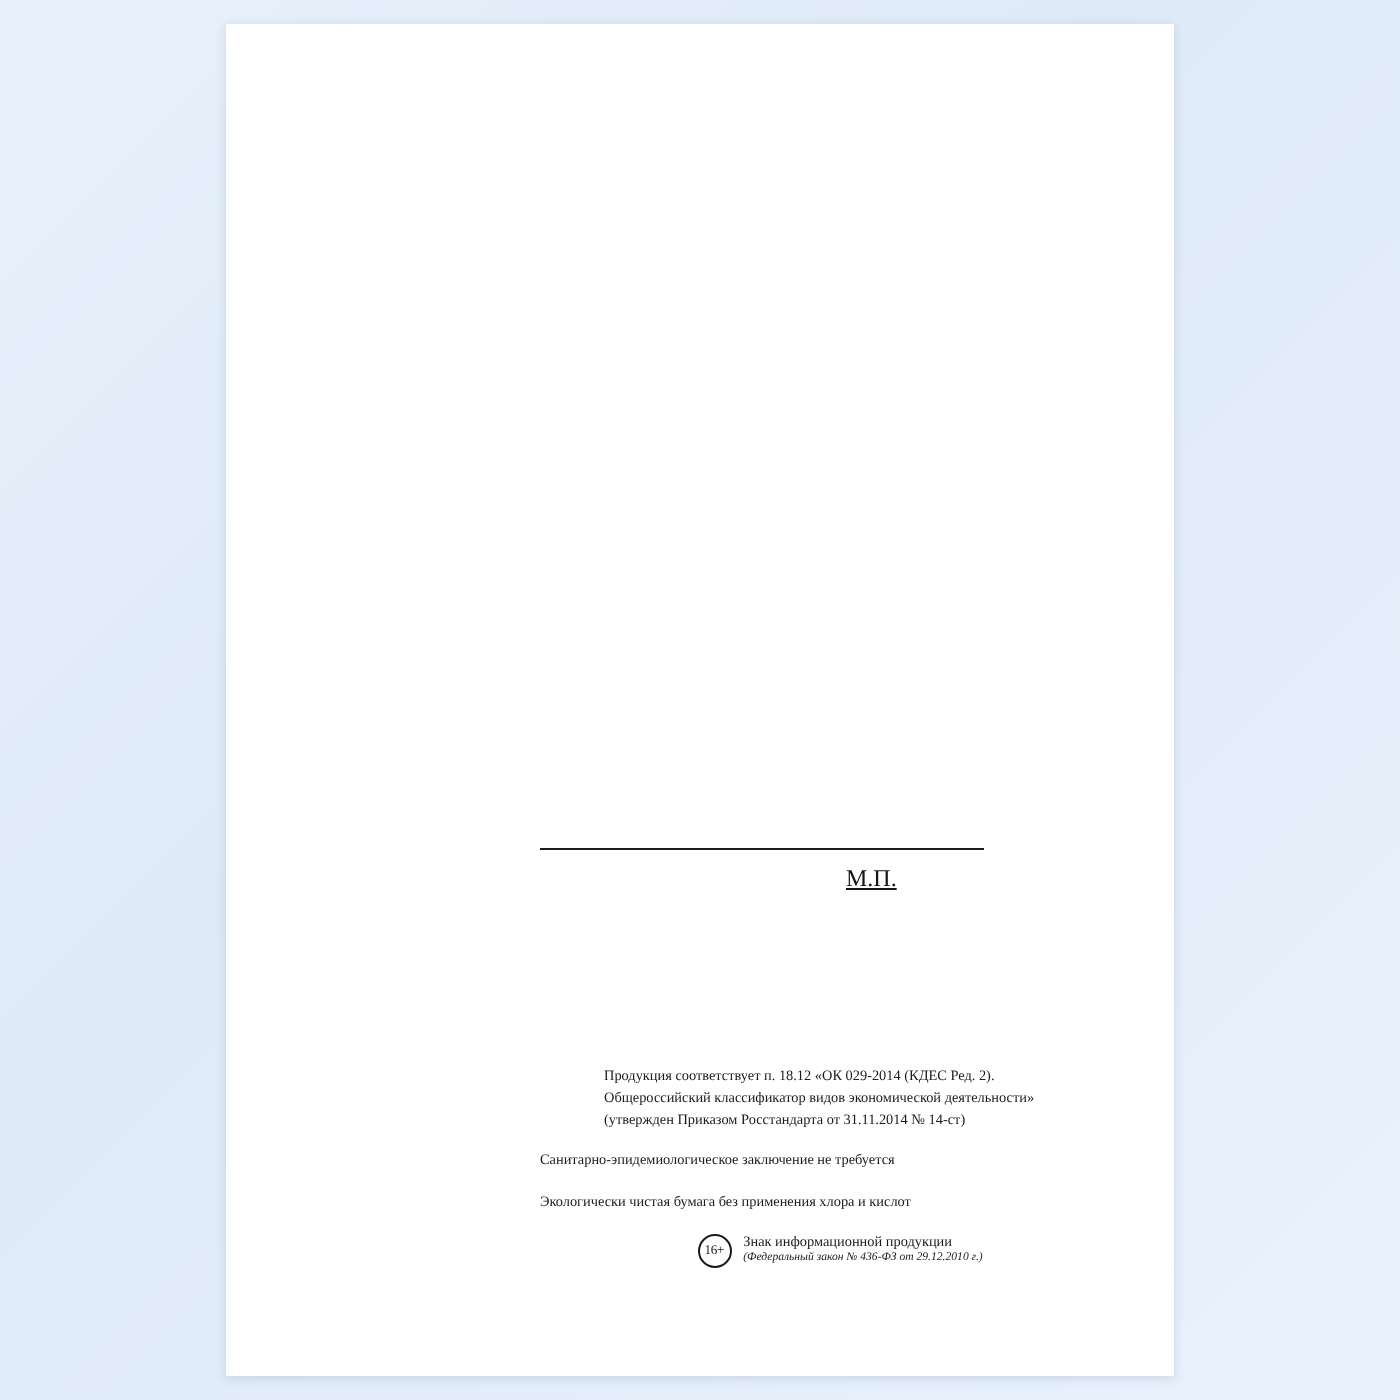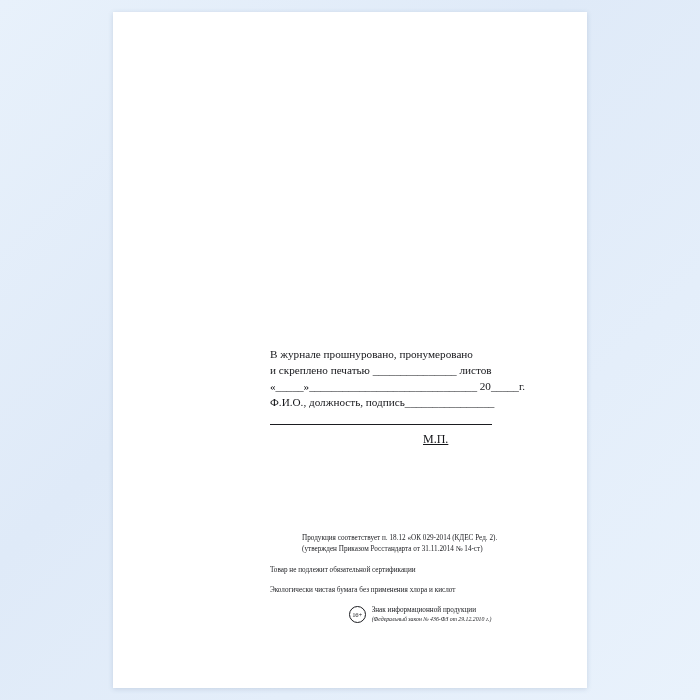--- a/index.html
+++ b/index.html
@@ -100,37 +100,32 @@
     font-style: italic;
     line-height: 1.3;
   }
 </style>
 </head>
 <body>
 
 <div class="stage">
   <div class="page">
 
-    <div class="block-notice">
-      <div class="ln">В журнале прошнуровано, пронумеровано</div>
-      <div class="ln">и скреплено печатью _______________ листов</div>
-      <div class="ln">«_____»______________________________ 20_____г.</div>
-      <div class="ln">Ф.И.О., должность, подпись________________</div>
-    </div>
 
     <div class="rule"></div>
 
     <div class="mp">М.П.</div>
 
     <div class="footer">
       <div class="para">
         <div>Продукция соответствует п. 18.12 «ОК 029-2014 (КДЕС Ред. 2).</div>
+        <div>Общероссийский классификатор видов экономической деятельности»</div>
         <div>(утвержден Приказом Росстандарта от 31.11.2014 № 14-ст)</div>
       </div>
-      <div class="single">Товар не подлежит обязательной сертификации</div>
+      <div class="single">Санитарно-эпидемиологическое заключение не требуется</div>
       <div class="single small-gap">Экологически чистая бумага без применения хлора и кислот</div>
 
       <div class="age-row">
         <div class="age-badge">16+</div>
         <div class="age-text">
           <div class="t1">Знак информационной продукции</div>
           <div class="t2">(Федеральный закон № 436-ФЗ от 29.12.2010 г.)</div>
         </div>
       </div>
     </div>

